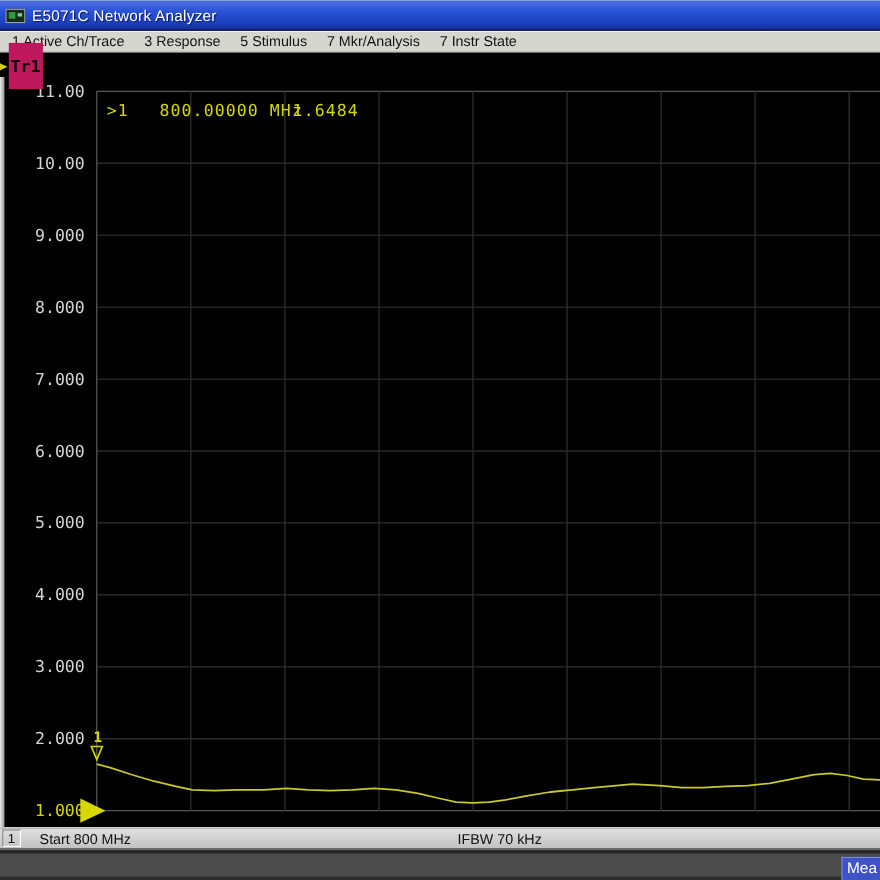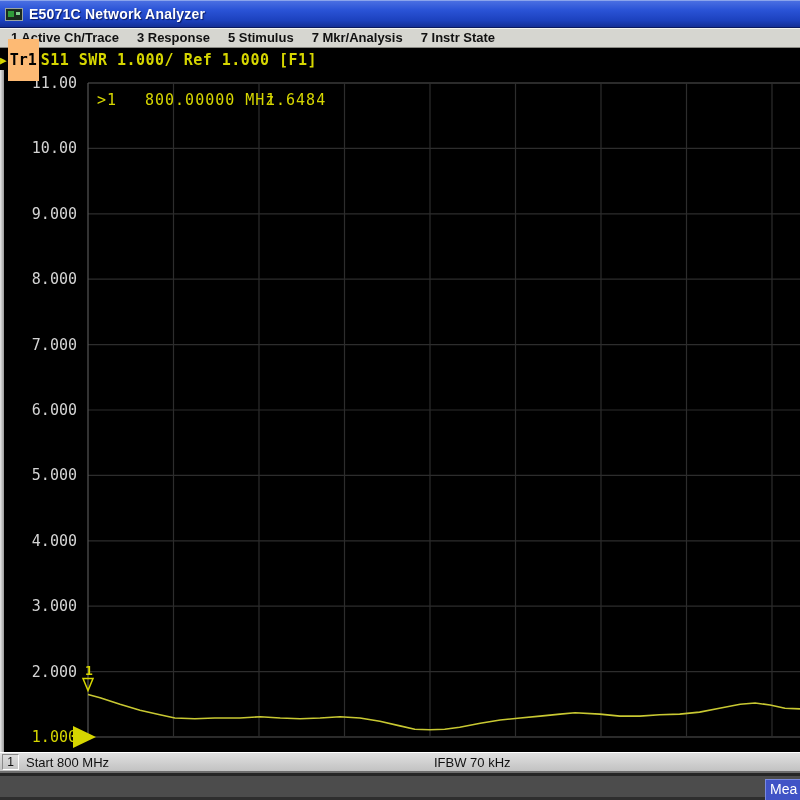--- a/index.html
+++ b/index.html
@@ -9,53 +9,53 @@
   
   .titlebar {
     height:28px; display:flex; align-items:center;
     background:linear-gradient(180deg,#4a6fe2 0%,#2a53d6 35%,#1c41be 75%,#142f96 100%);
     border-top:1px solid #8aa4ec; border-bottom:1px solid #0a1a60;
     padding-left:5px; position:relative;
   }
   .app-icon { width:18px; height:13px; background:#1a2a1e; border:1px solid #9aa4a0; position:relative; margin-right:6px; flex:0 0 auto; }
   .app-icon .g1 { position:absolute; left:2px; top:2px; width:6px; height:6px; background:#2f9a3a; }
   .app-icon .g2 { position:absolute; right:2px; top:3px; width:4px; height:3px; background:#7fd08a; }
-  .window-title { color:#fff; font-weight:bold; font-size:14px; letter-spacing:0.2px; text-shadow:1px 1px 1px #0a1a60; }
+  .window-title { color:#fff; font-weight:normal; font-size:14px; letter-spacing:0.2px; text-shadow:1px 1px 1px #0a1a60; }
 
   
   .menubar {
     height:20px; background:#d6d6d0; display:flex; align-items:center;
     border-top:1px solid #f4f4f0; border-bottom:1px solid #8a8a84;
     font-size:13px; color:#111; padding-left:2px;
   }
-  .menu-item { padding:0 9px; line-height:18px; cursor:default; white-space:nowrap;font-weight:bold; }
+  .menu-item { padding:0 9px; line-height:18px; cursor:default; white-space:nowrap; }
 
   
   .screen { position:relative; height:704px; background:#000; }
   .screen-left-border { position:absolute; left:0; top:22px; bottom:0; width:4px;
     background:linear-gradient(90deg,#e8e8e8,#9a9a9a); z-index:3; }
 
   .trace-status { position:absolute; left:0; top:2px; height:20px; display:flex; align-items:center;
     font-family:"DejaVu Sans Mono", monospace; font-size:15px; font-weight:bold; z-index:2; white-space:pre; }
   .trace-arrow { color:#d6d600; font-size:11px; margin:0 1px 0 0; }
-  .trace-chip { background:#fdba74; color:#000; padding:12px 2px; margin-right:2px; }
+  .trace-chip { background:#be185d; color:#000; padding:12px 2px; margin-right:19px; }
   .trace-text { color:#d6d600; letter-spacing:0.5px; }
 
   svg.graph { position:absolute; left:0; top:0; width:800px; height:704px; display:block; }
 
   
   .channel-bar {
     height:21px; background:linear-gradient(180deg,#e0e0e0,#c2c2c2);
     border-top:1px solid #ffffff; border-bottom:2px solid #6e6e6e;
     display:flex; align-items:center; font-size:13px; color:#111; position:relative;
   }
   .channel-box { width:17px; height:16px; margin-left:2px; border:1px solid #8a8a8a; border-right-color:#fff; border-bottom-color:#fff;
     display:flex; align-items:center; justify-content:center; font-size:12px; }
-  .start-label { margin-left:7px; }
-  .ifbw-label { position:absolute; left:434px; }
+  .start-label { margin-left:17px; }
+  .ifbw-label { position:absolute; left:416px; }
 
   
   .taskbar { height:27px; background:#4c4c4c; border-top:3px solid #262626; position:relative;
     box-shadow: inset 0 -3px 0 #2e2e2e; }
   .meas-box { position:absolute; right:0; top:3px; width:35px; height:21px;
     background:#4053c6; border-top:1px solid #7a8ae0; border-left:1px solid #7a8ae0;
     color:#fff; font-size:14px; padding:1px 0 0 4px; overflow:hidden; white-space:nowrap; }
 </style>
 </head>
 <body>
@@ -75,21 +75,20 @@
   <span class="menu-item">7 Mkr/Analysis</span>
   <span class="menu-item">7 Instr State</span>
 </div>
 
 <div class="screen">
   <div class="screen-left-border"></div>
 
   <div class="trace-status">
     <span class="trace-arrow">▶</span>
     <span class="trace-chip">Tr1</span>
-    <span class="trace-text">S11 SWR 1.000/ Ref 1.000 [F1]</span>
   </div>
 
   <svg class="graph" viewBox="0 0 800 704">
       <line x1="88" y1="35" x2="800" y2="35" stroke="#565656" stroke-width="1.2"></line>
       <line x1="88" y1="100.4" x2="800" y2="100.4" stroke="#2d2d2d" stroke-width="1.2"></line>
       <line x1="88" y1="165.8" x2="800" y2="165.8" stroke="#2d2d2d" stroke-width="1.2"></line>
       <line x1="88" y1="231.20000000000002" x2="800" y2="231.20000000000002" stroke="#2d2d2d" stroke-width="1.2"></line>
       <line x1="88" y1="296.6" x2="800" y2="296.6" stroke="#2d2d2d" stroke-width="1.2"></line>
       <line x1="88" y1="362" x2="800" y2="362" stroke="#2d2d2d" stroke-width="1.2"></line>
       <line x1="88" y1="427.40000000000003" x2="800" y2="427.40000000000003" stroke="#2d2d2d" stroke-width="1.2"></line>

